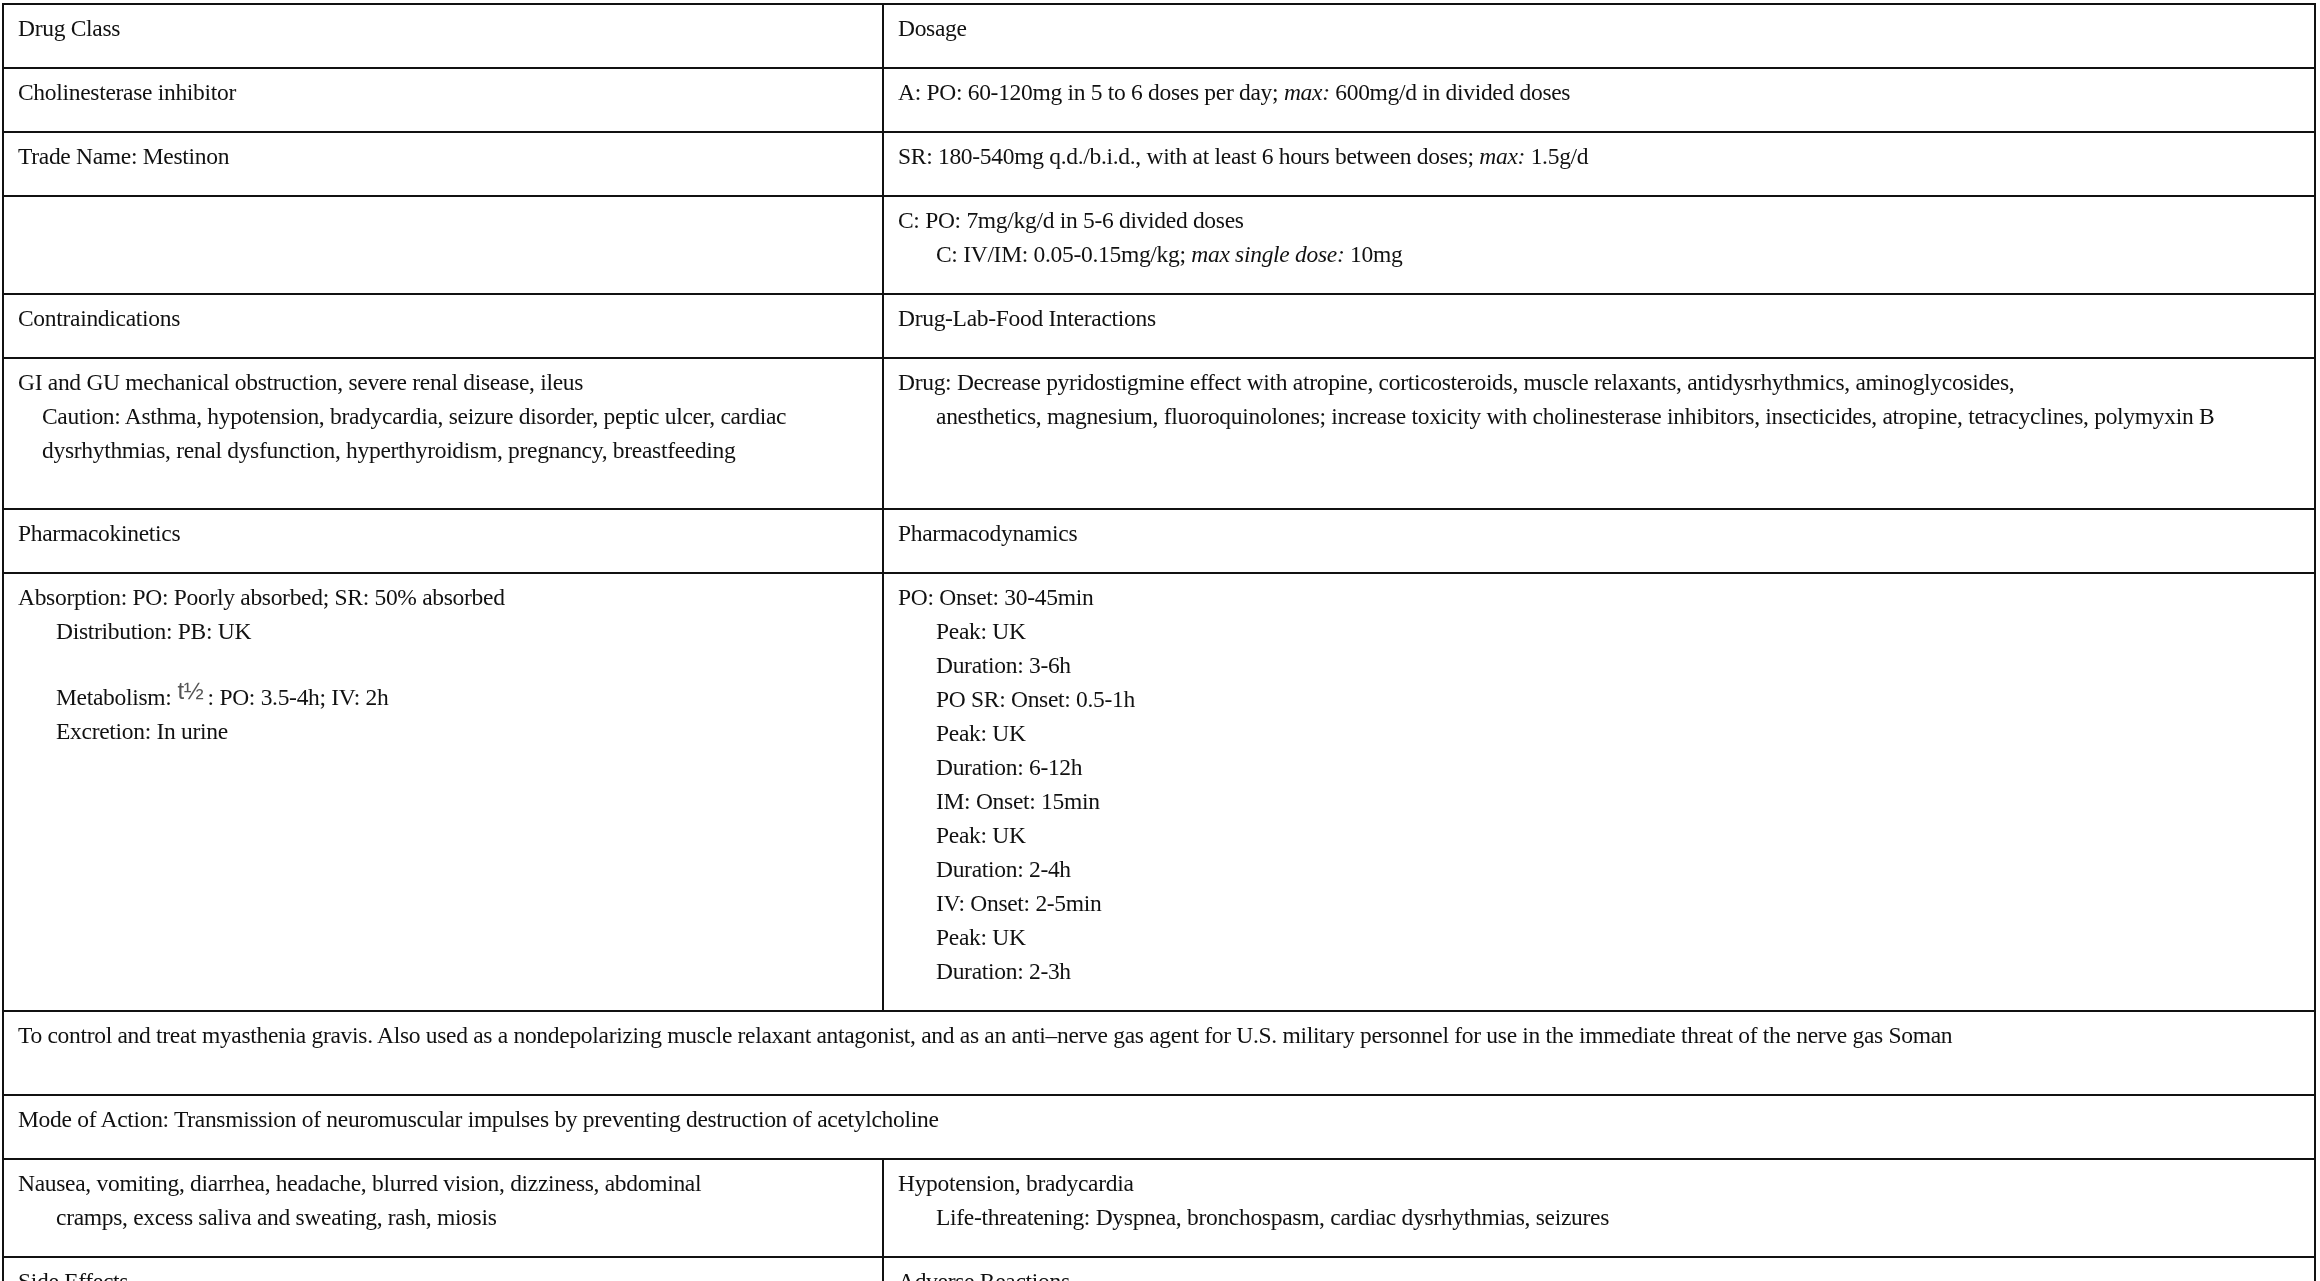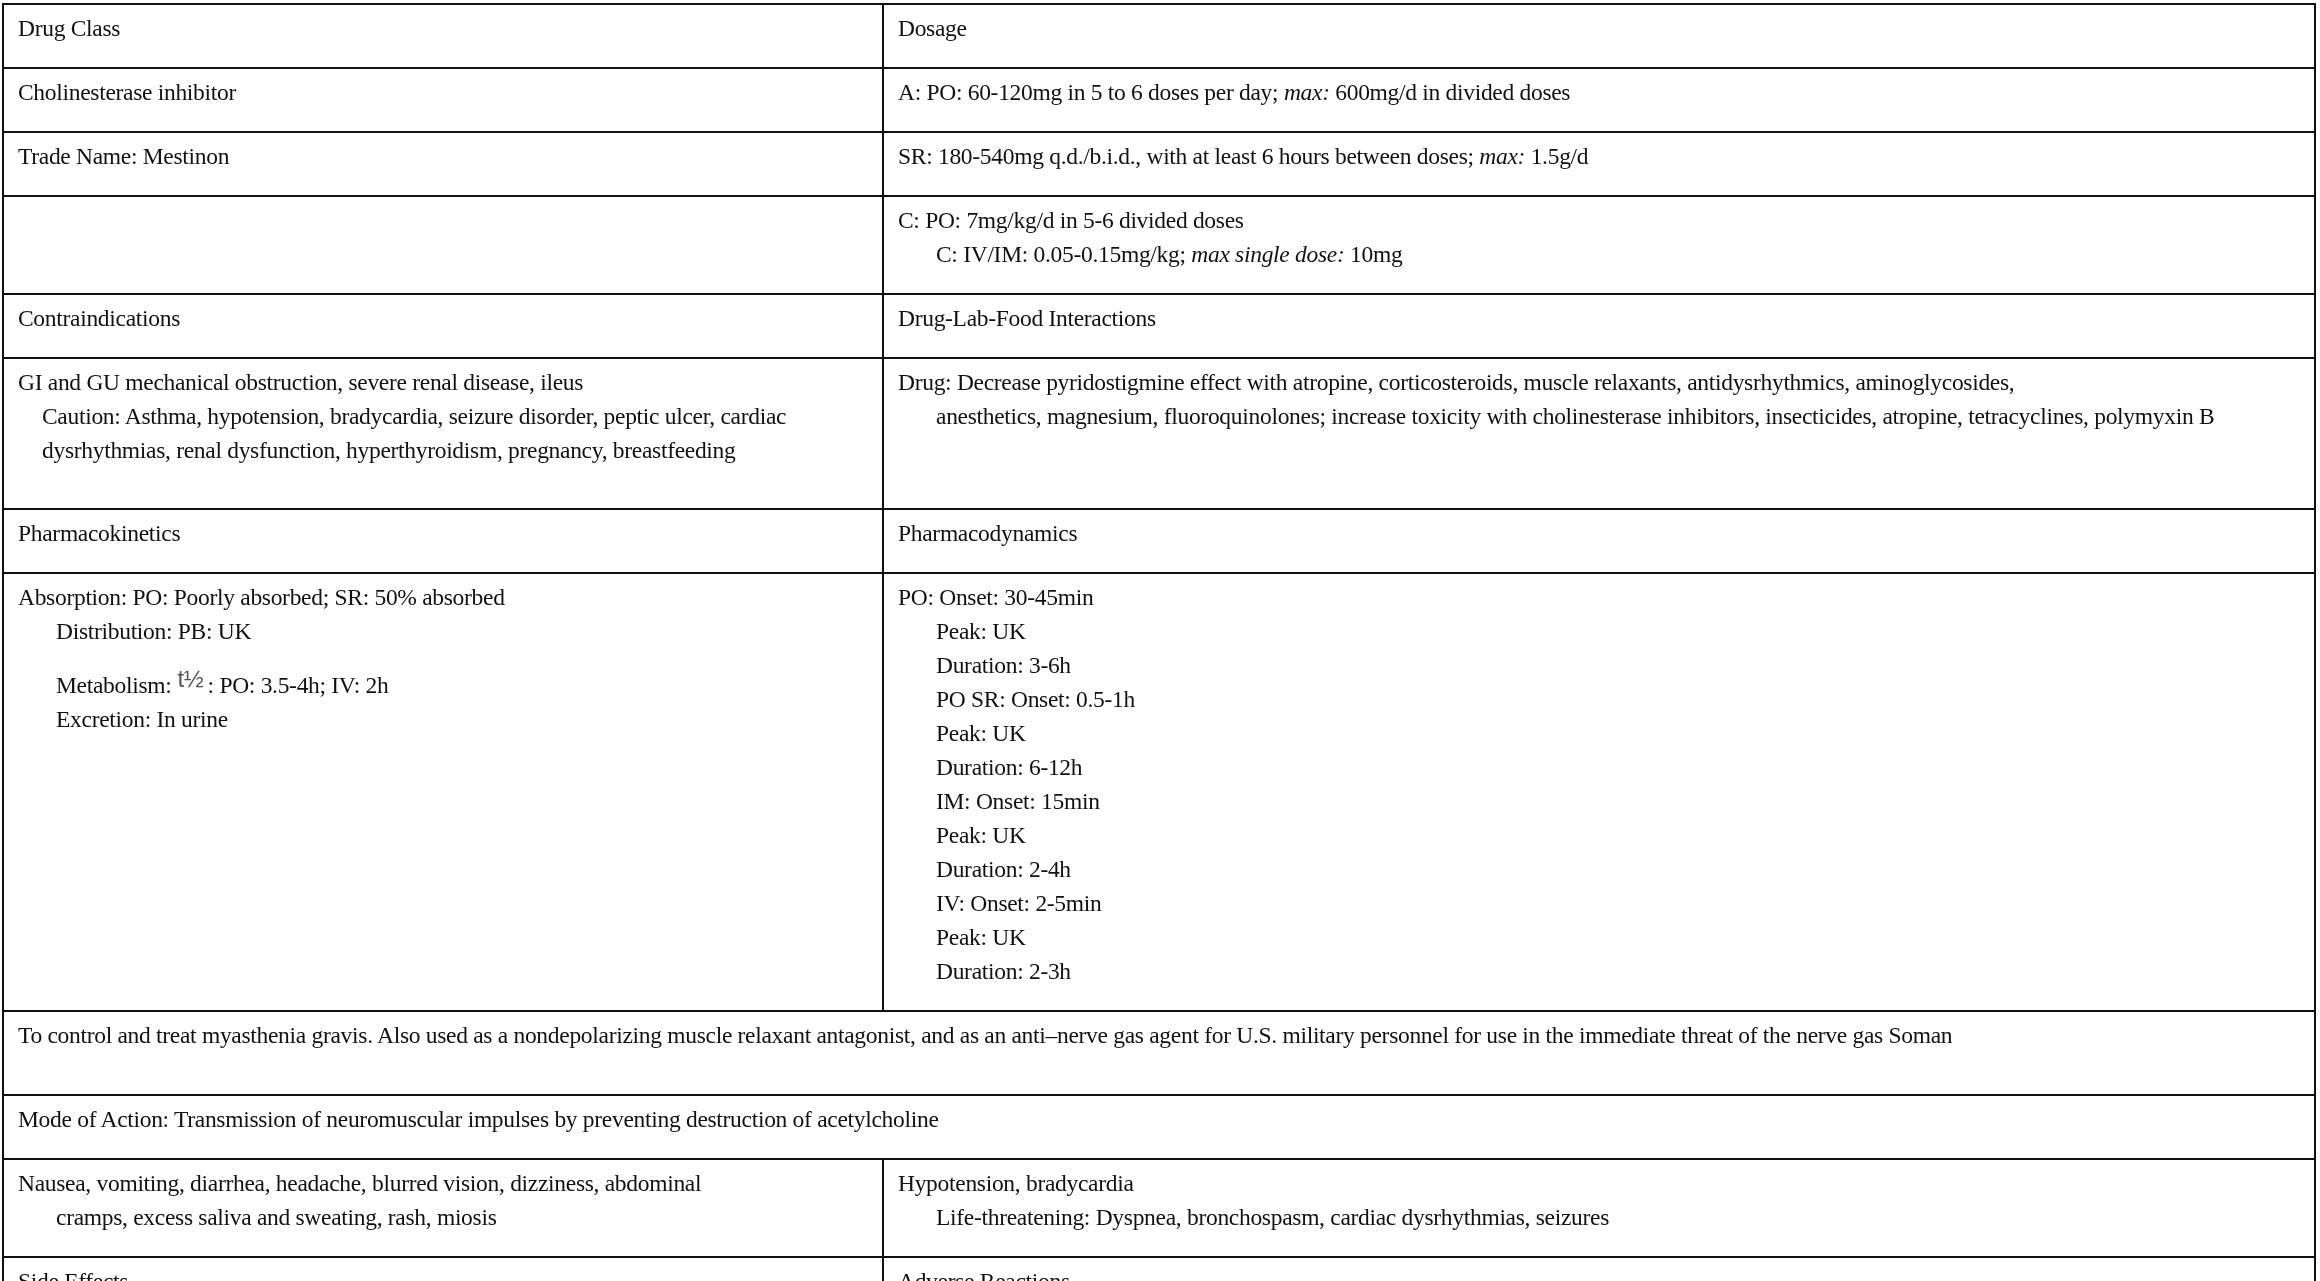--- a/index.html
+++ b/index.html
@@ -2,21 +2,21 @@
 <html><head>
 <meta charset="utf-8">
 <style>
   html, body { margin:0; padding:0; background:#fff; }
   body { width:2320px; height:1281px; overflow:hidden; font-family:"Liberation Serif", serif; color:#111; }
   table { position:absolute; left:2px; top:3px; width:2314px; border-collapse:collapse; table-layout:fixed; }
   td { border:2.5px solid #111; padding:6px 14px 22px 14px; font-size:23.5px; line-height:34px; vertical-align:top; letter-spacing:-0.3px; }
   col.c1 { width:880px; }
   .ind { padding-left:38px; }
   i { font-style:italic; }
-  .th { display:inline-block; font-family:"Liberation Sans", sans-serif; font-size:24px; color:#555; vertical-align:6px; margin:4px 4px 0 6px; }
+  .th { display:inline-block; font-family:"Liberation Sans", sans-serif; font-size:24px; color:#555; vertical-align:6px; margin:16px 4px 0 6px; }
 </style>
 </head>
 <body>
 
 <table>
   <colgroup>
       <col class="c1">
       <col>
     </colgroup>
   <tbody>

